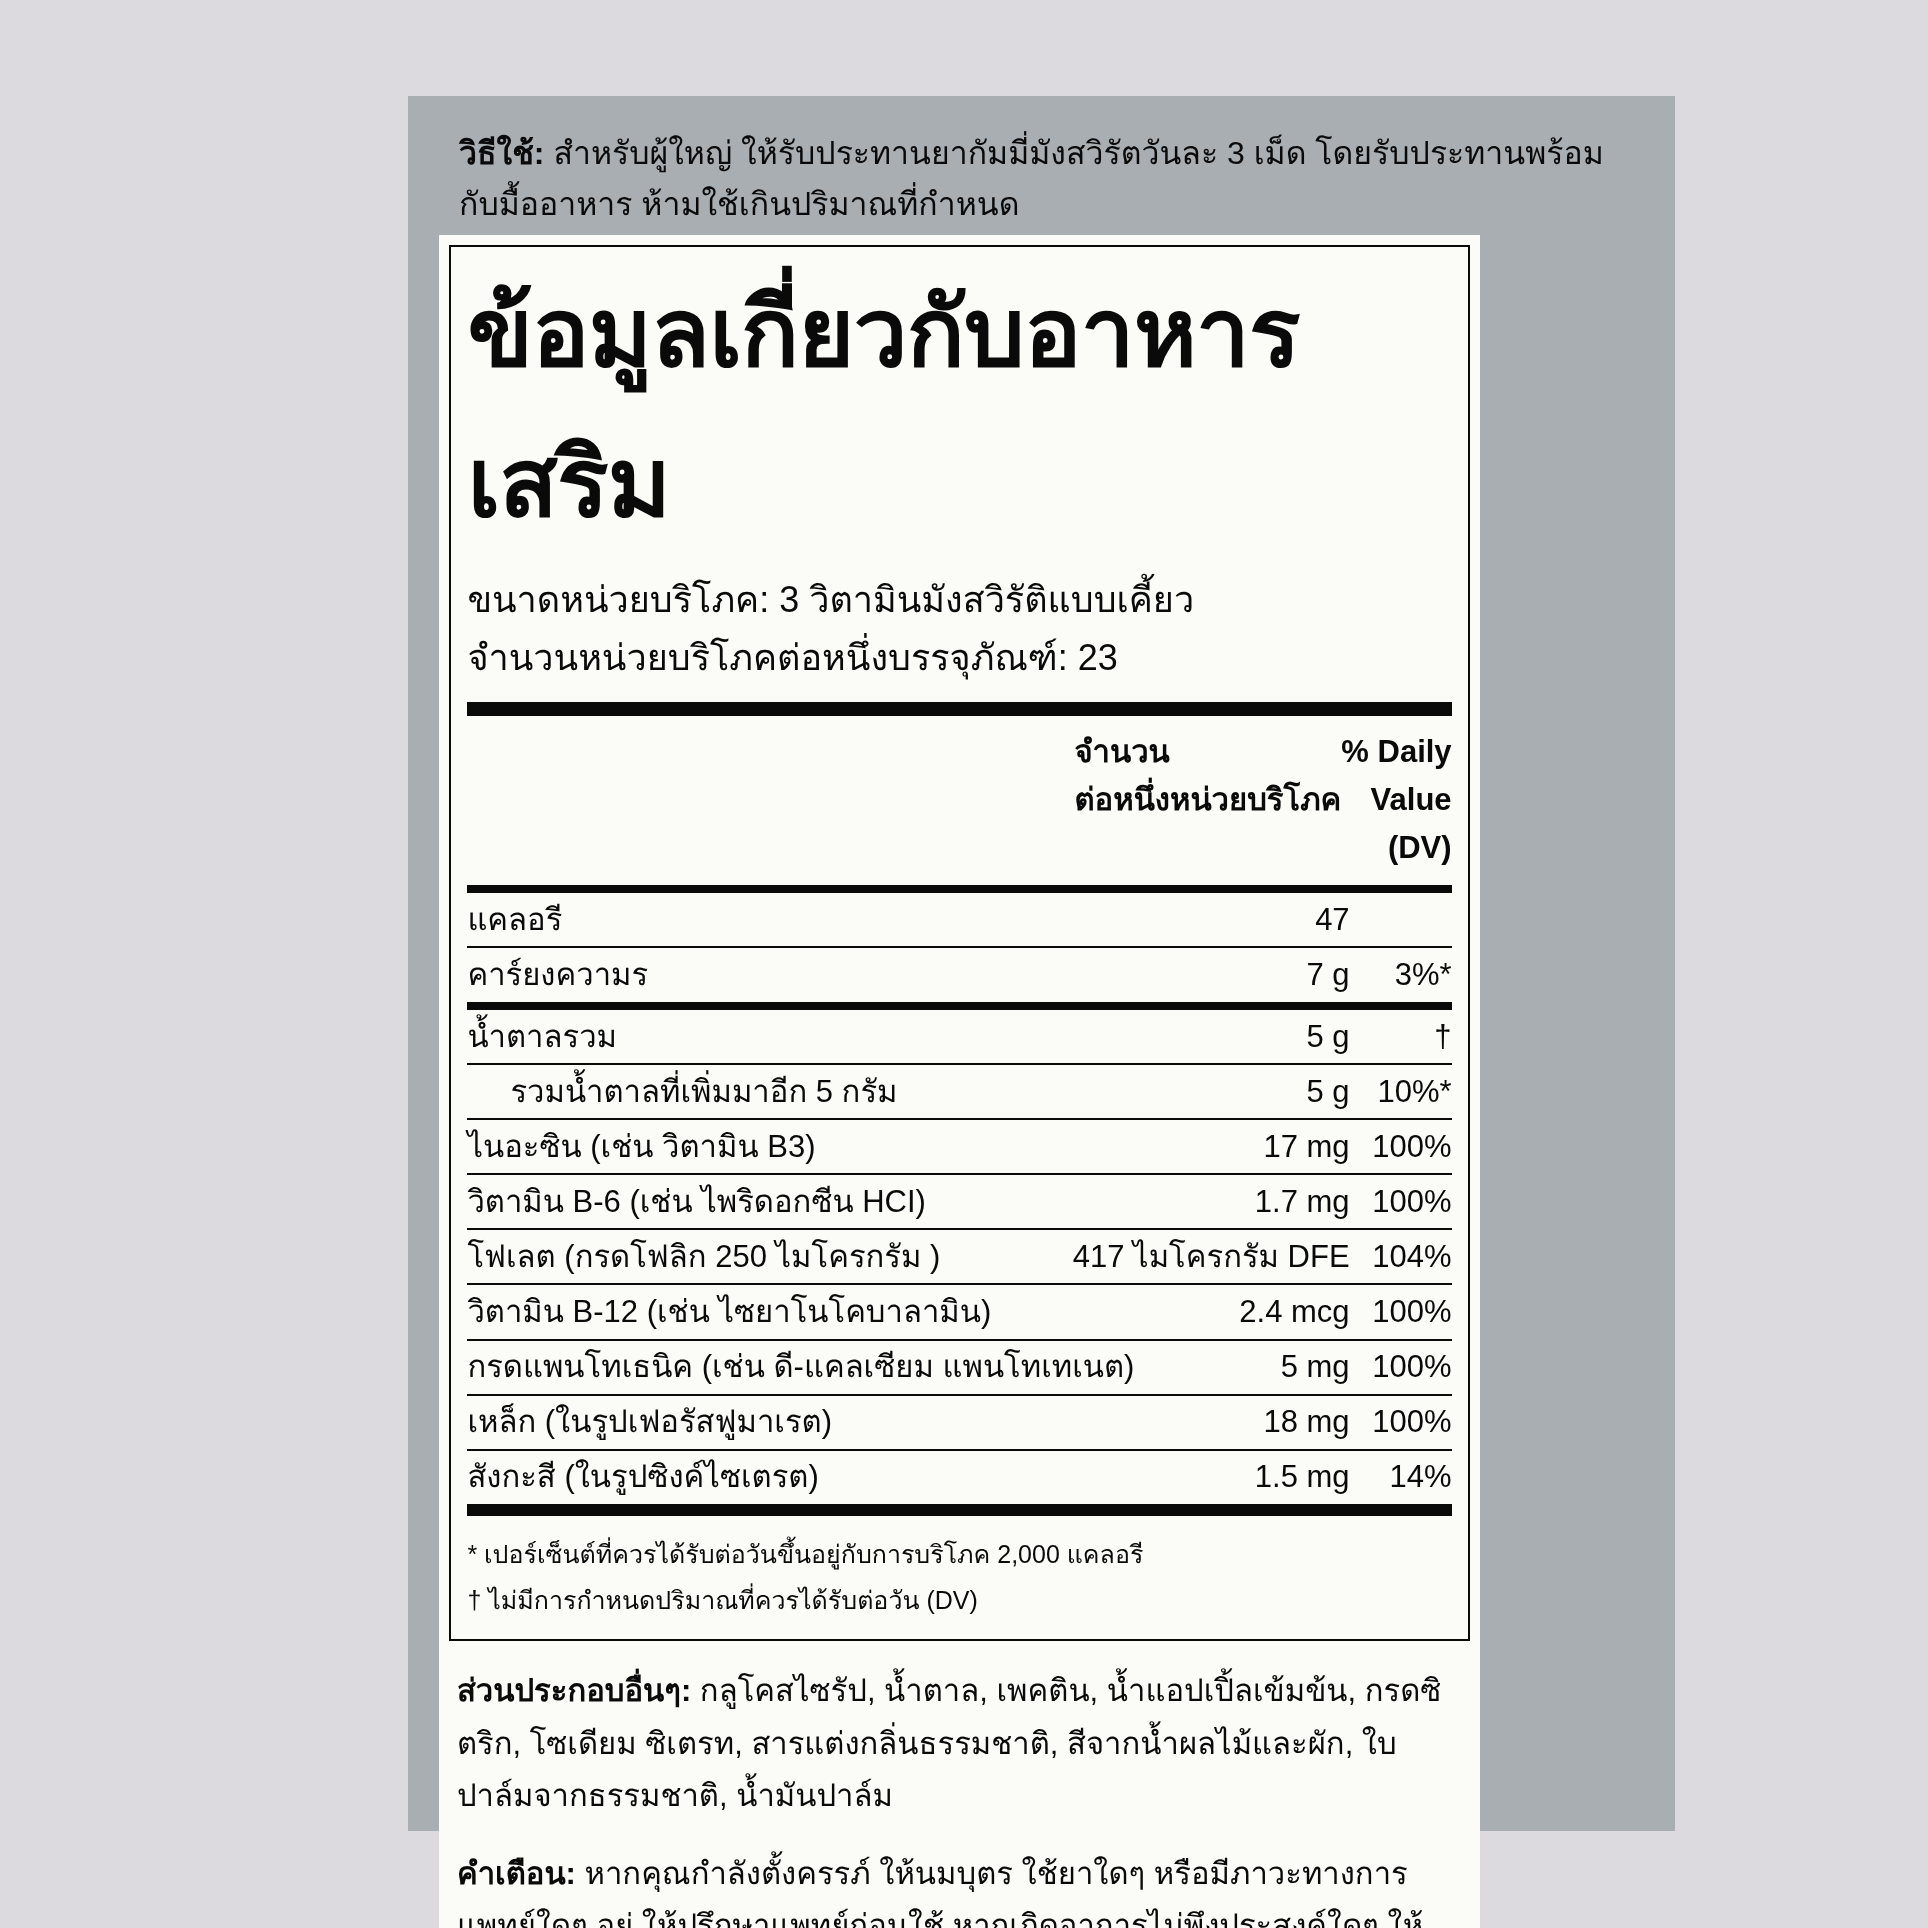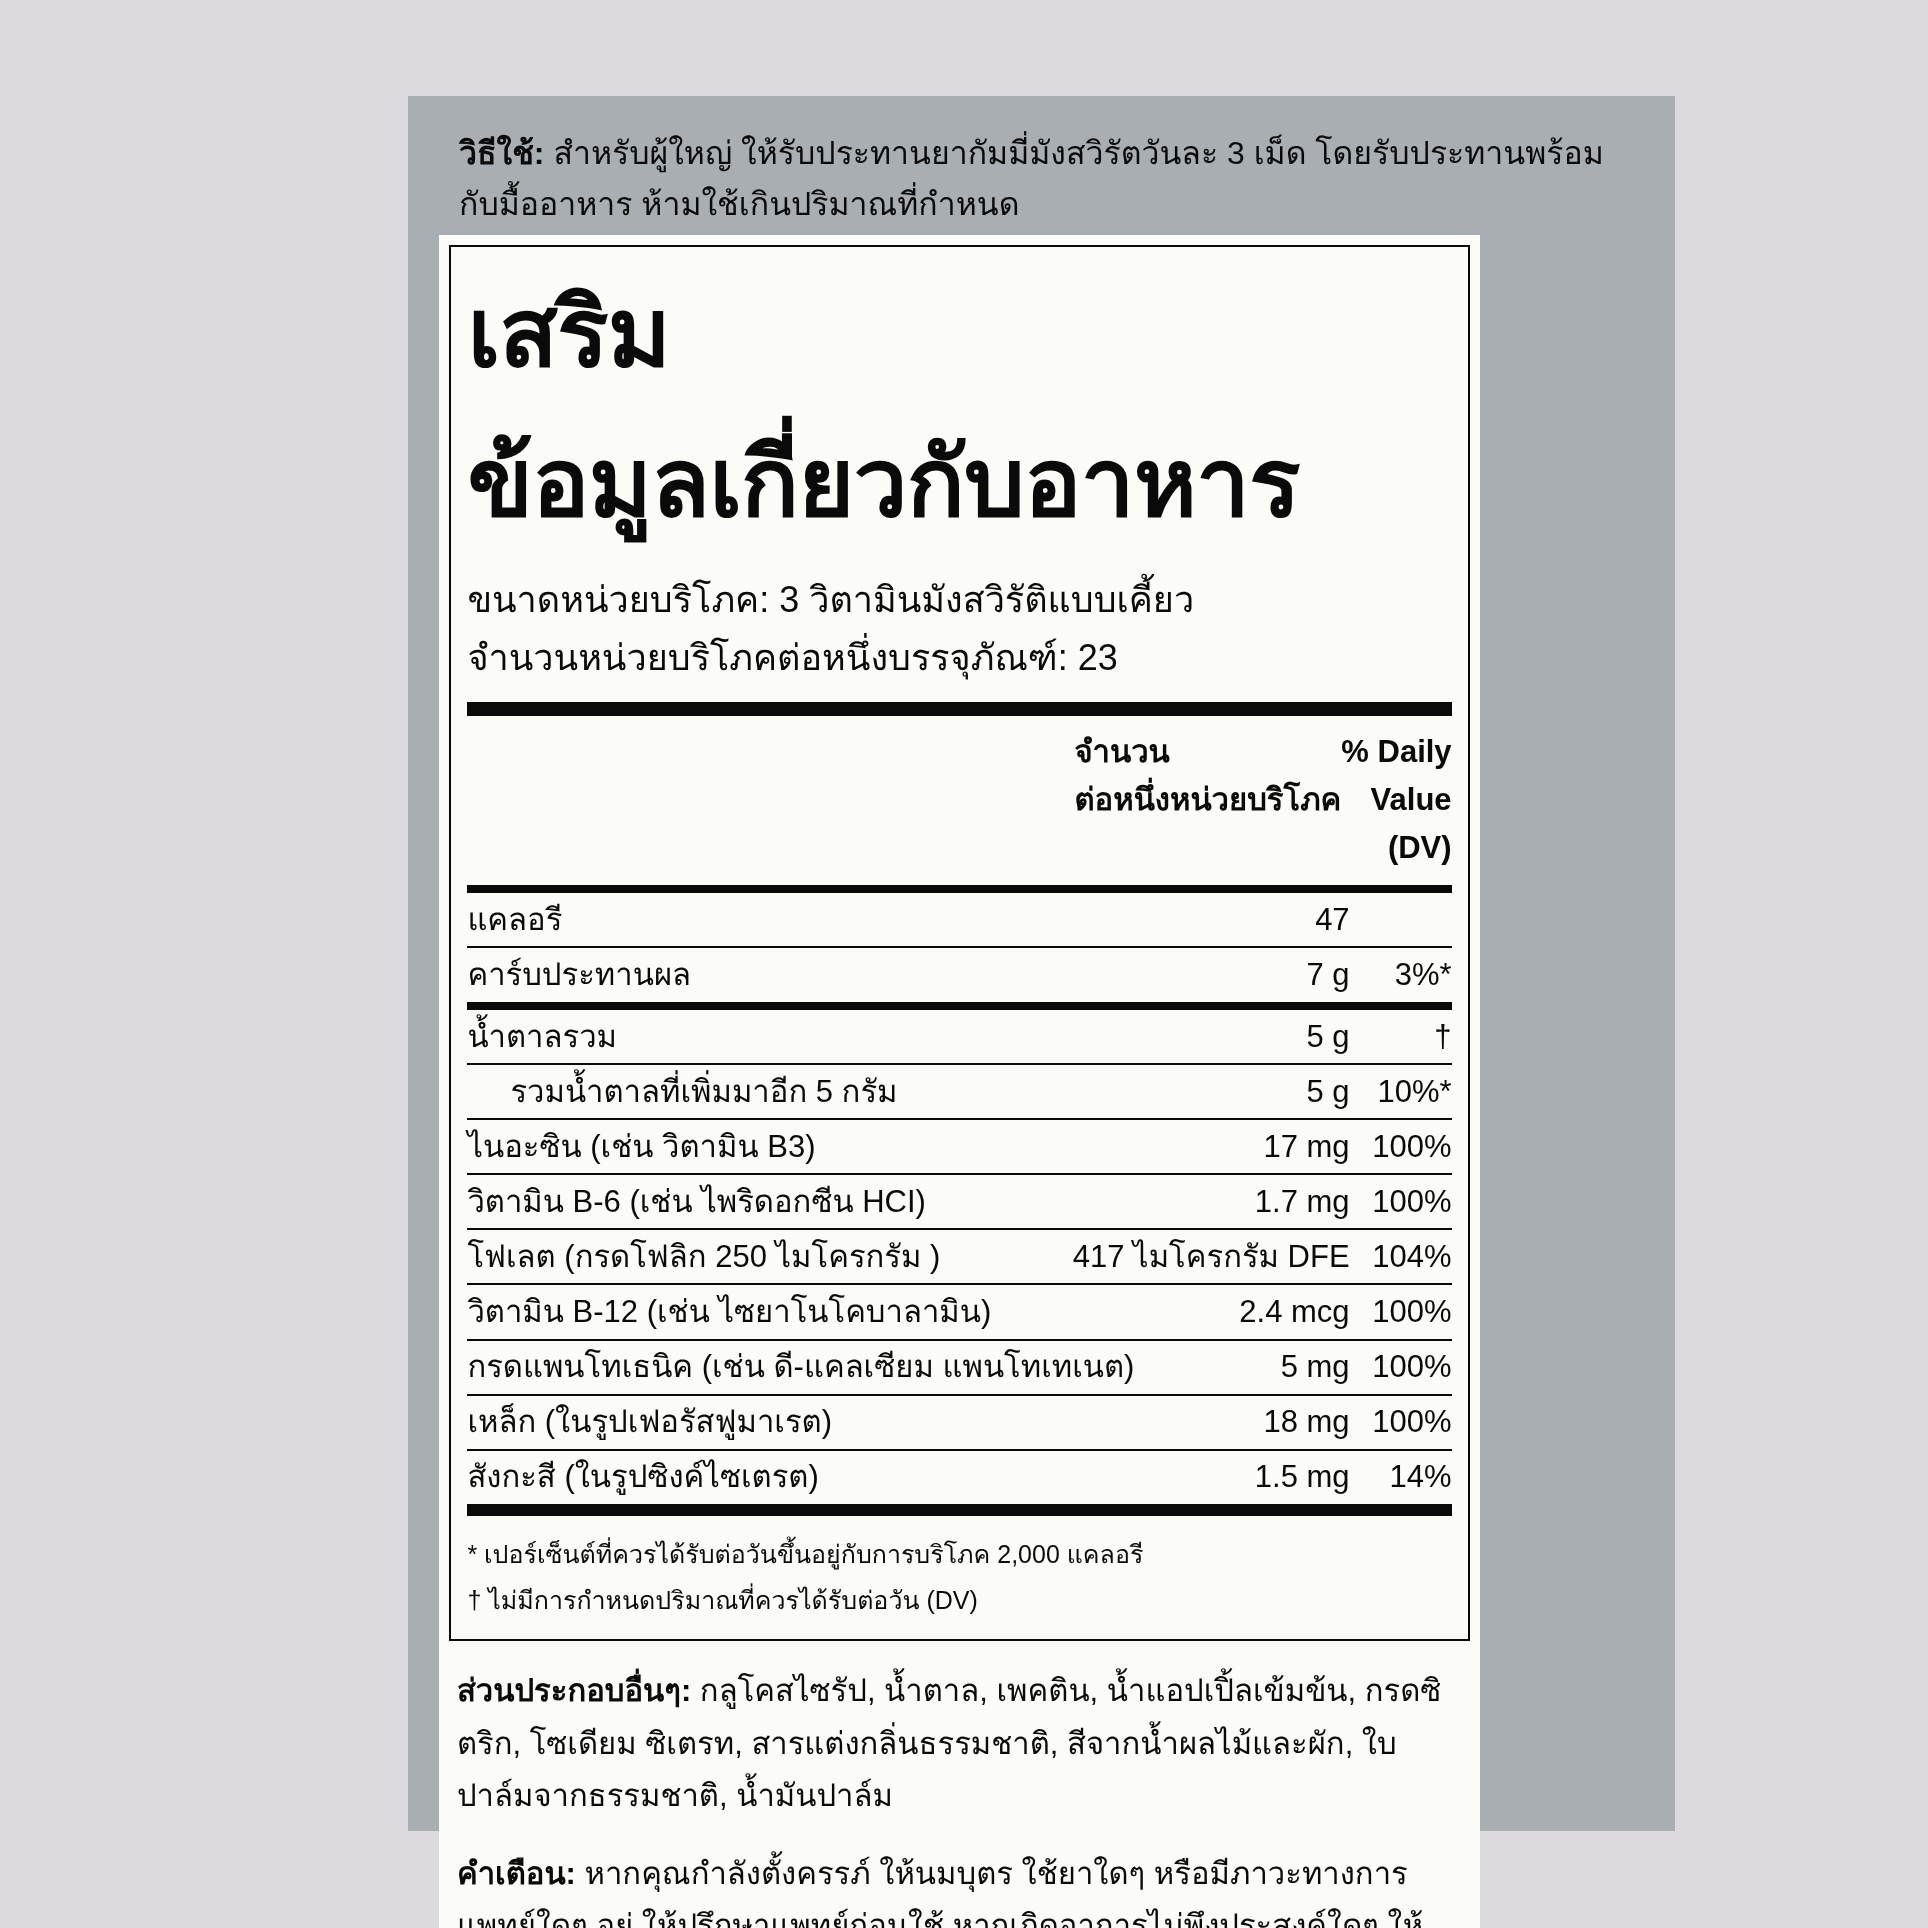--- a/index.html
+++ b/index.html
@@ -96,22 +96,22 @@
 
 <div class="panel">
 
   <p class="instructions"><b>วิธีใช้:</b><span> สำหรับผู้ใหญ่ ให้รับประทานยากัมมี่มังสวิรัตวันละ 3 เม็ด โดยรับประทานพร้อมกับมื้ออาหาร ห้ามใช้เกินปริมาณที่กำหนด</span></p>
 
   <div class="label-box">
 
     <div class="facts-box">
 
       <div class="facts-title">
+        <div>ข้อมูลเกี่ยวกับอาหาร</div>
         <div>เสริม</div>
-        <div>ข้อมูลเกี่ยวกับอาหาร</div>
       </div>
 
       <div class="serving-line">ขนาดหน่วยบริโภค: 3 วิตามินมังสวิรัติแบบเคี้ยว</div>
       <div class="serving-line">จำนวนหน่วยบริโภคต่อหนึ่งบรรจุภัณฑ์: 23</div>
 
       <div class="bar bar-xl"></div>
 
       <div class="facts-header">
         <div class="left">
           <div>จำนวน</div>
@@ -128,21 +128,21 @@
 
       <div class="rows">
 
         <div class="row">
           <span class="label">แคลอรี</span>
           <span class="amt">47</span>
           <span class="dv"></span>
         </div>
 
         <div class="row no-sep">
-          <span class="label">คาร์บประทานผล</span>
+          <span class="label">คาร์ยงความร</span>
           <span class="amt">7 g</span>
           <span class="dv">3%*</span>
         </div>
 
         <div class="bar bar-md"></div>
 
         <div class="row">
           <span class="label">น้ำตาลรวม</span>
           <span class="amt">5 g</span>
           <span class="dv">†</span>

